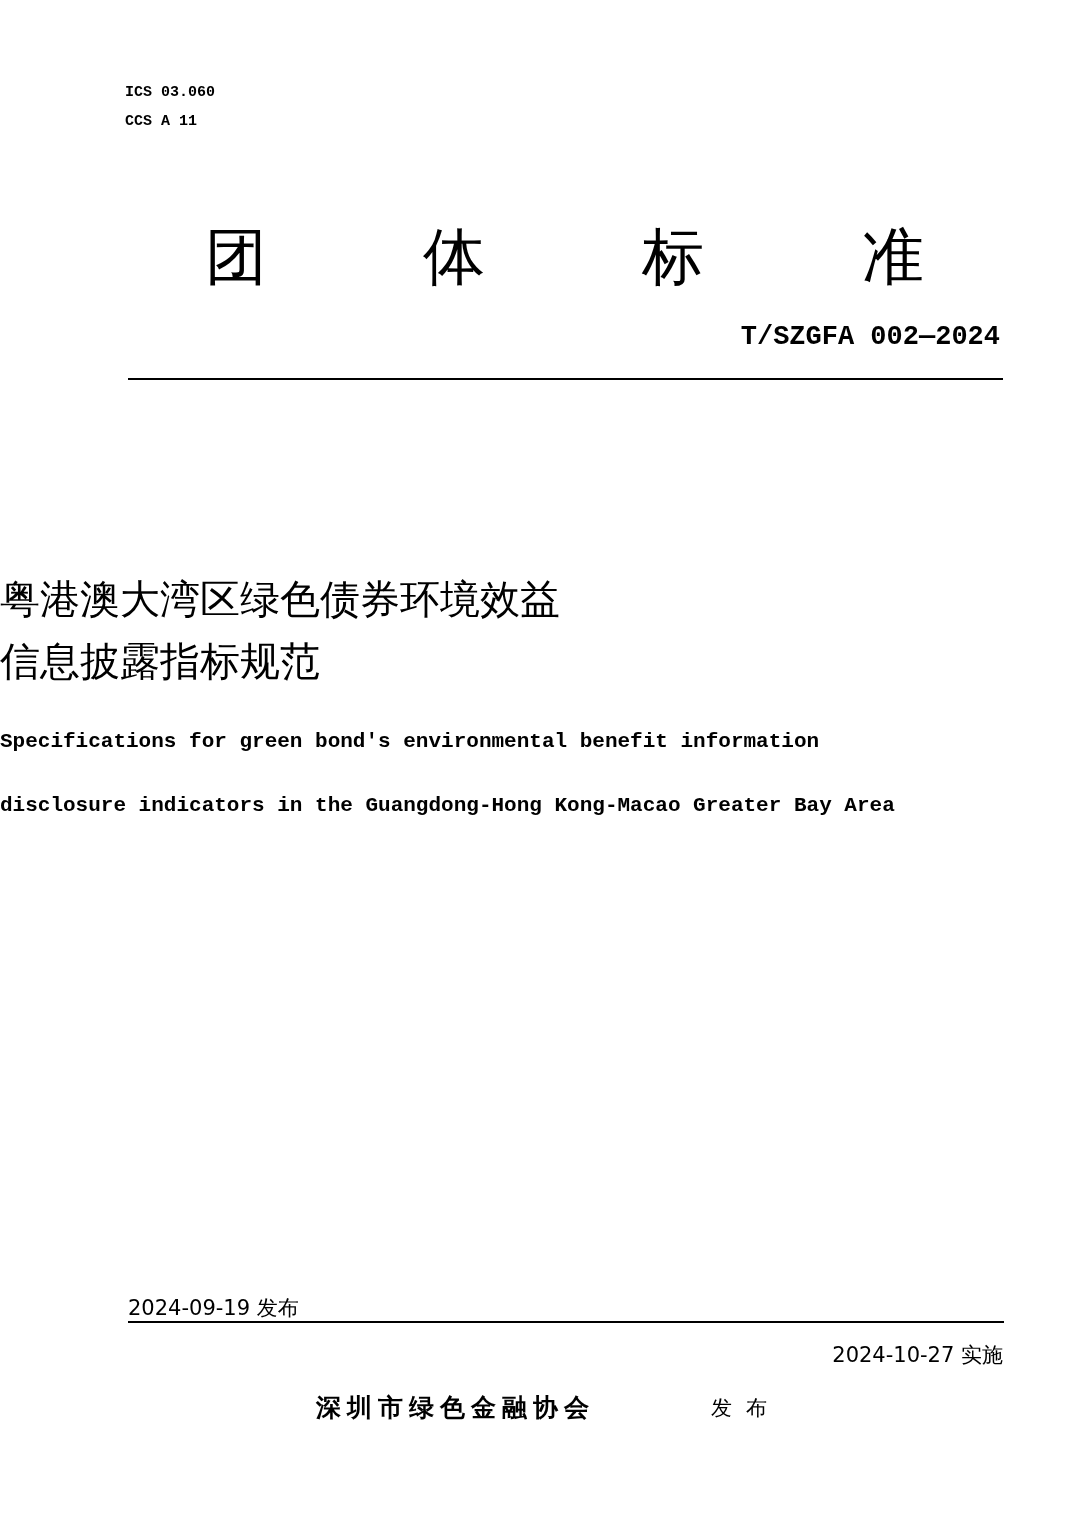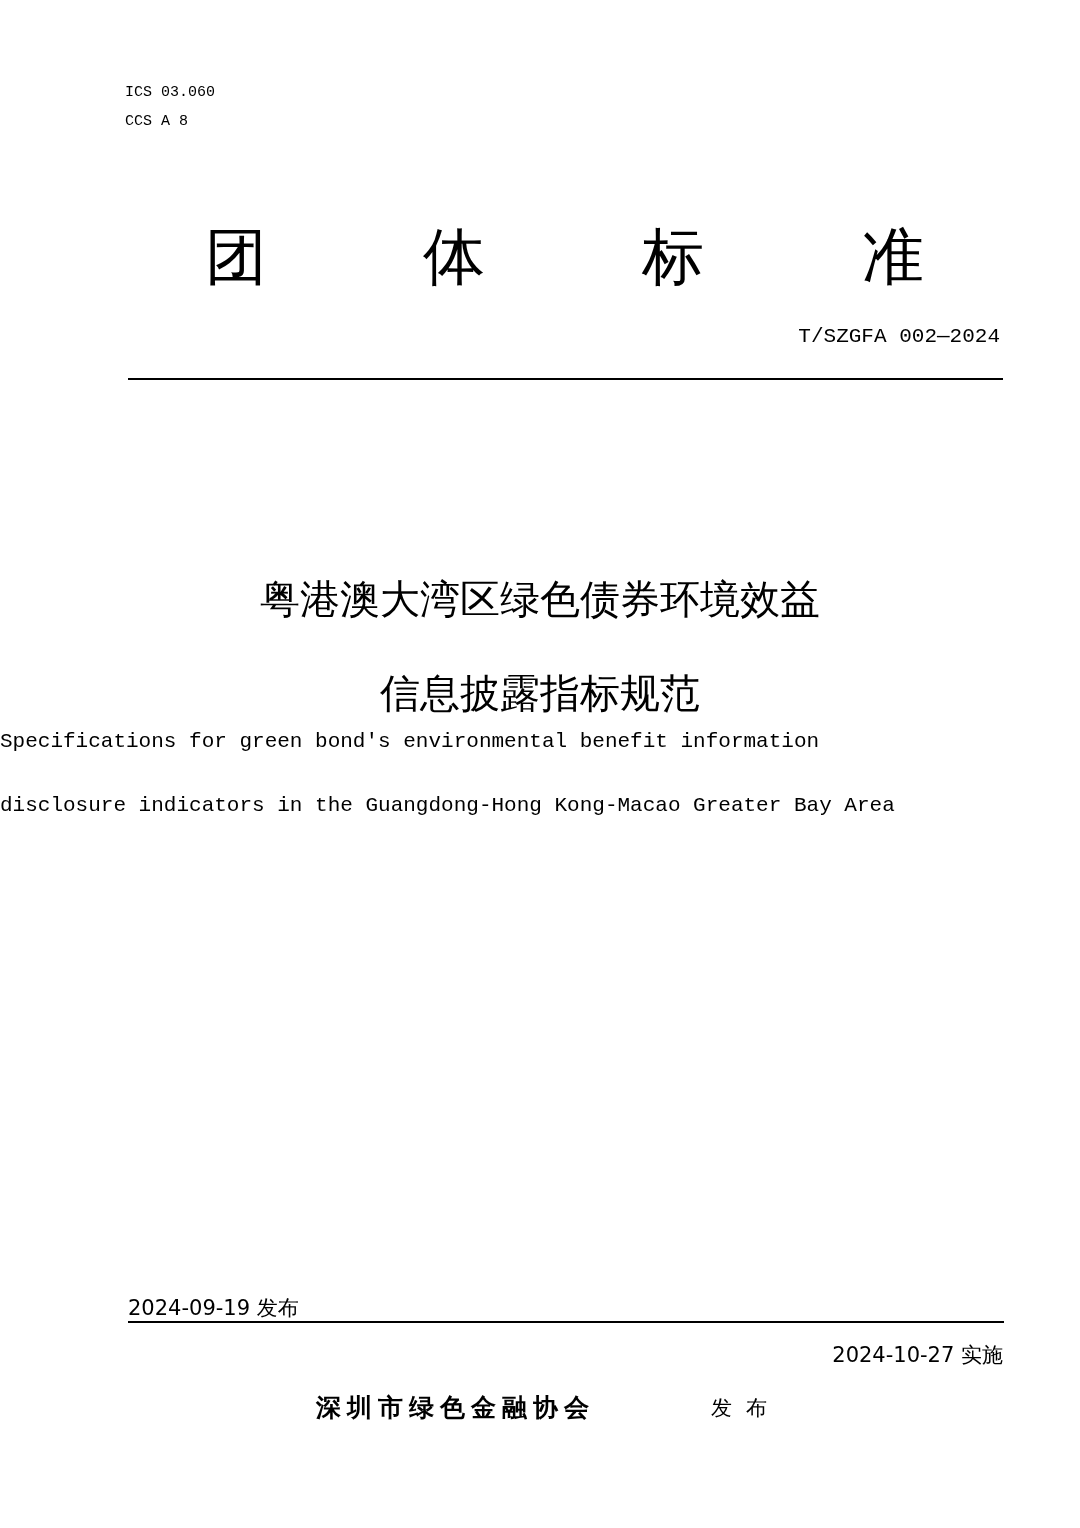--- a/index.html
+++ b/index.html
@@ -1,39 +1,39 @@
 <!DOCTYPE html>
 <html><head>
 <meta charset="utf-8">
 <style>
   html, body { margin: 0; padding: 0; background: #ffffff; }
   body { width: 1080px; height: 1528px; position: relative; overflow: hidden; color: #000; font-family: "DejaVu Sans", sans-serif; }
   .abs { position: absolute; }
-  .mono { font-family: "Liberation Mono", "DejaVu Sans Mono", monospace; }
+  .mono { font-family: "Liberation Mono", "DejaVu Sans Mono", monospace; font-weight: bold; }
   #ics { left: 125px; top: 84px; font-size: 15px; line-height: 18px; }
   #ccs { left: 125px; top: 113px; font-size: 15px; line-height: 18px; }
   .bigchar { top: 222px; font-size: 62px; line-height: 70px; font-weight: normal; }
   #c1 { left: 205px; } #c2 { left: 423px; } #c3 { left: 642px; } #c4 { left: 862px; }
-  #stdno { right: 80px; top: 324px; font-size: 21px; line-height: 26px; }
+  #stdno { right: 80px; top: 324px; font-size: 27px; line-height: 26px; }
   #topline { left: 128px; width: 875px; top: 378px; height: 2px; background: #000; }
-  .title { left: 0; width: 1080px; text-align: center; font-size: 40px; line-height: 50px; }
-  #t1 { top: 574px; } #t2 { top: 636px; margin-top: 32px; }
+  .title { left: 0; width: 1080px; text-align: left; font-size: 40px; line-height: 50px; }
+  #t1 { top: 574px; } #t2 { top: 636px; }
   .en { left: 0; width: 1080px; text-align: left; font-size: 21px; line-height: 28px; }
   #en1 { top: 728px; } #en2 { top: 792px; }
   #pub { left: 128px; top: 1294px; font-size: 21px; line-height: 28px; }
   #impl { right: 77px; top: 1294px; font-size: 21px; line-height: 28px; margin-top: 47px; }
   #botline { left: 128px; width: 876px; top: 1321px; height: 2px; background: #000; }
   #org { left: 316px; top: 1392px; font-size: 25px; letter-spacing: 6px; line-height: 32px; font-weight: bold; }
   #issue { left: 711px; top: 1392px; font-size: 21px; letter-spacing: 14px; line-height: 32px; }
 </style>
 </head>
 <body>
 
 <div class="abs mono" id="ics">ICS 03.060</div>
-<div class="abs mono" id="ccs">CCS A 8</div>
+<div class="abs mono" id="ccs">CCS A 11</div>
 
 <div>
   <div class="abs bigchar" id="c1">团</div>
   <div class="abs bigchar" id="c2">体</div>
   <div class="abs bigchar" id="c3">标</div>
   <div class="abs bigchar" id="c4">准</div>
 </div>
 
 <div class="abs mono" id="stdno">T/SZGFA 002—2024</div>
 <div class="abs" id="topline"></div>

